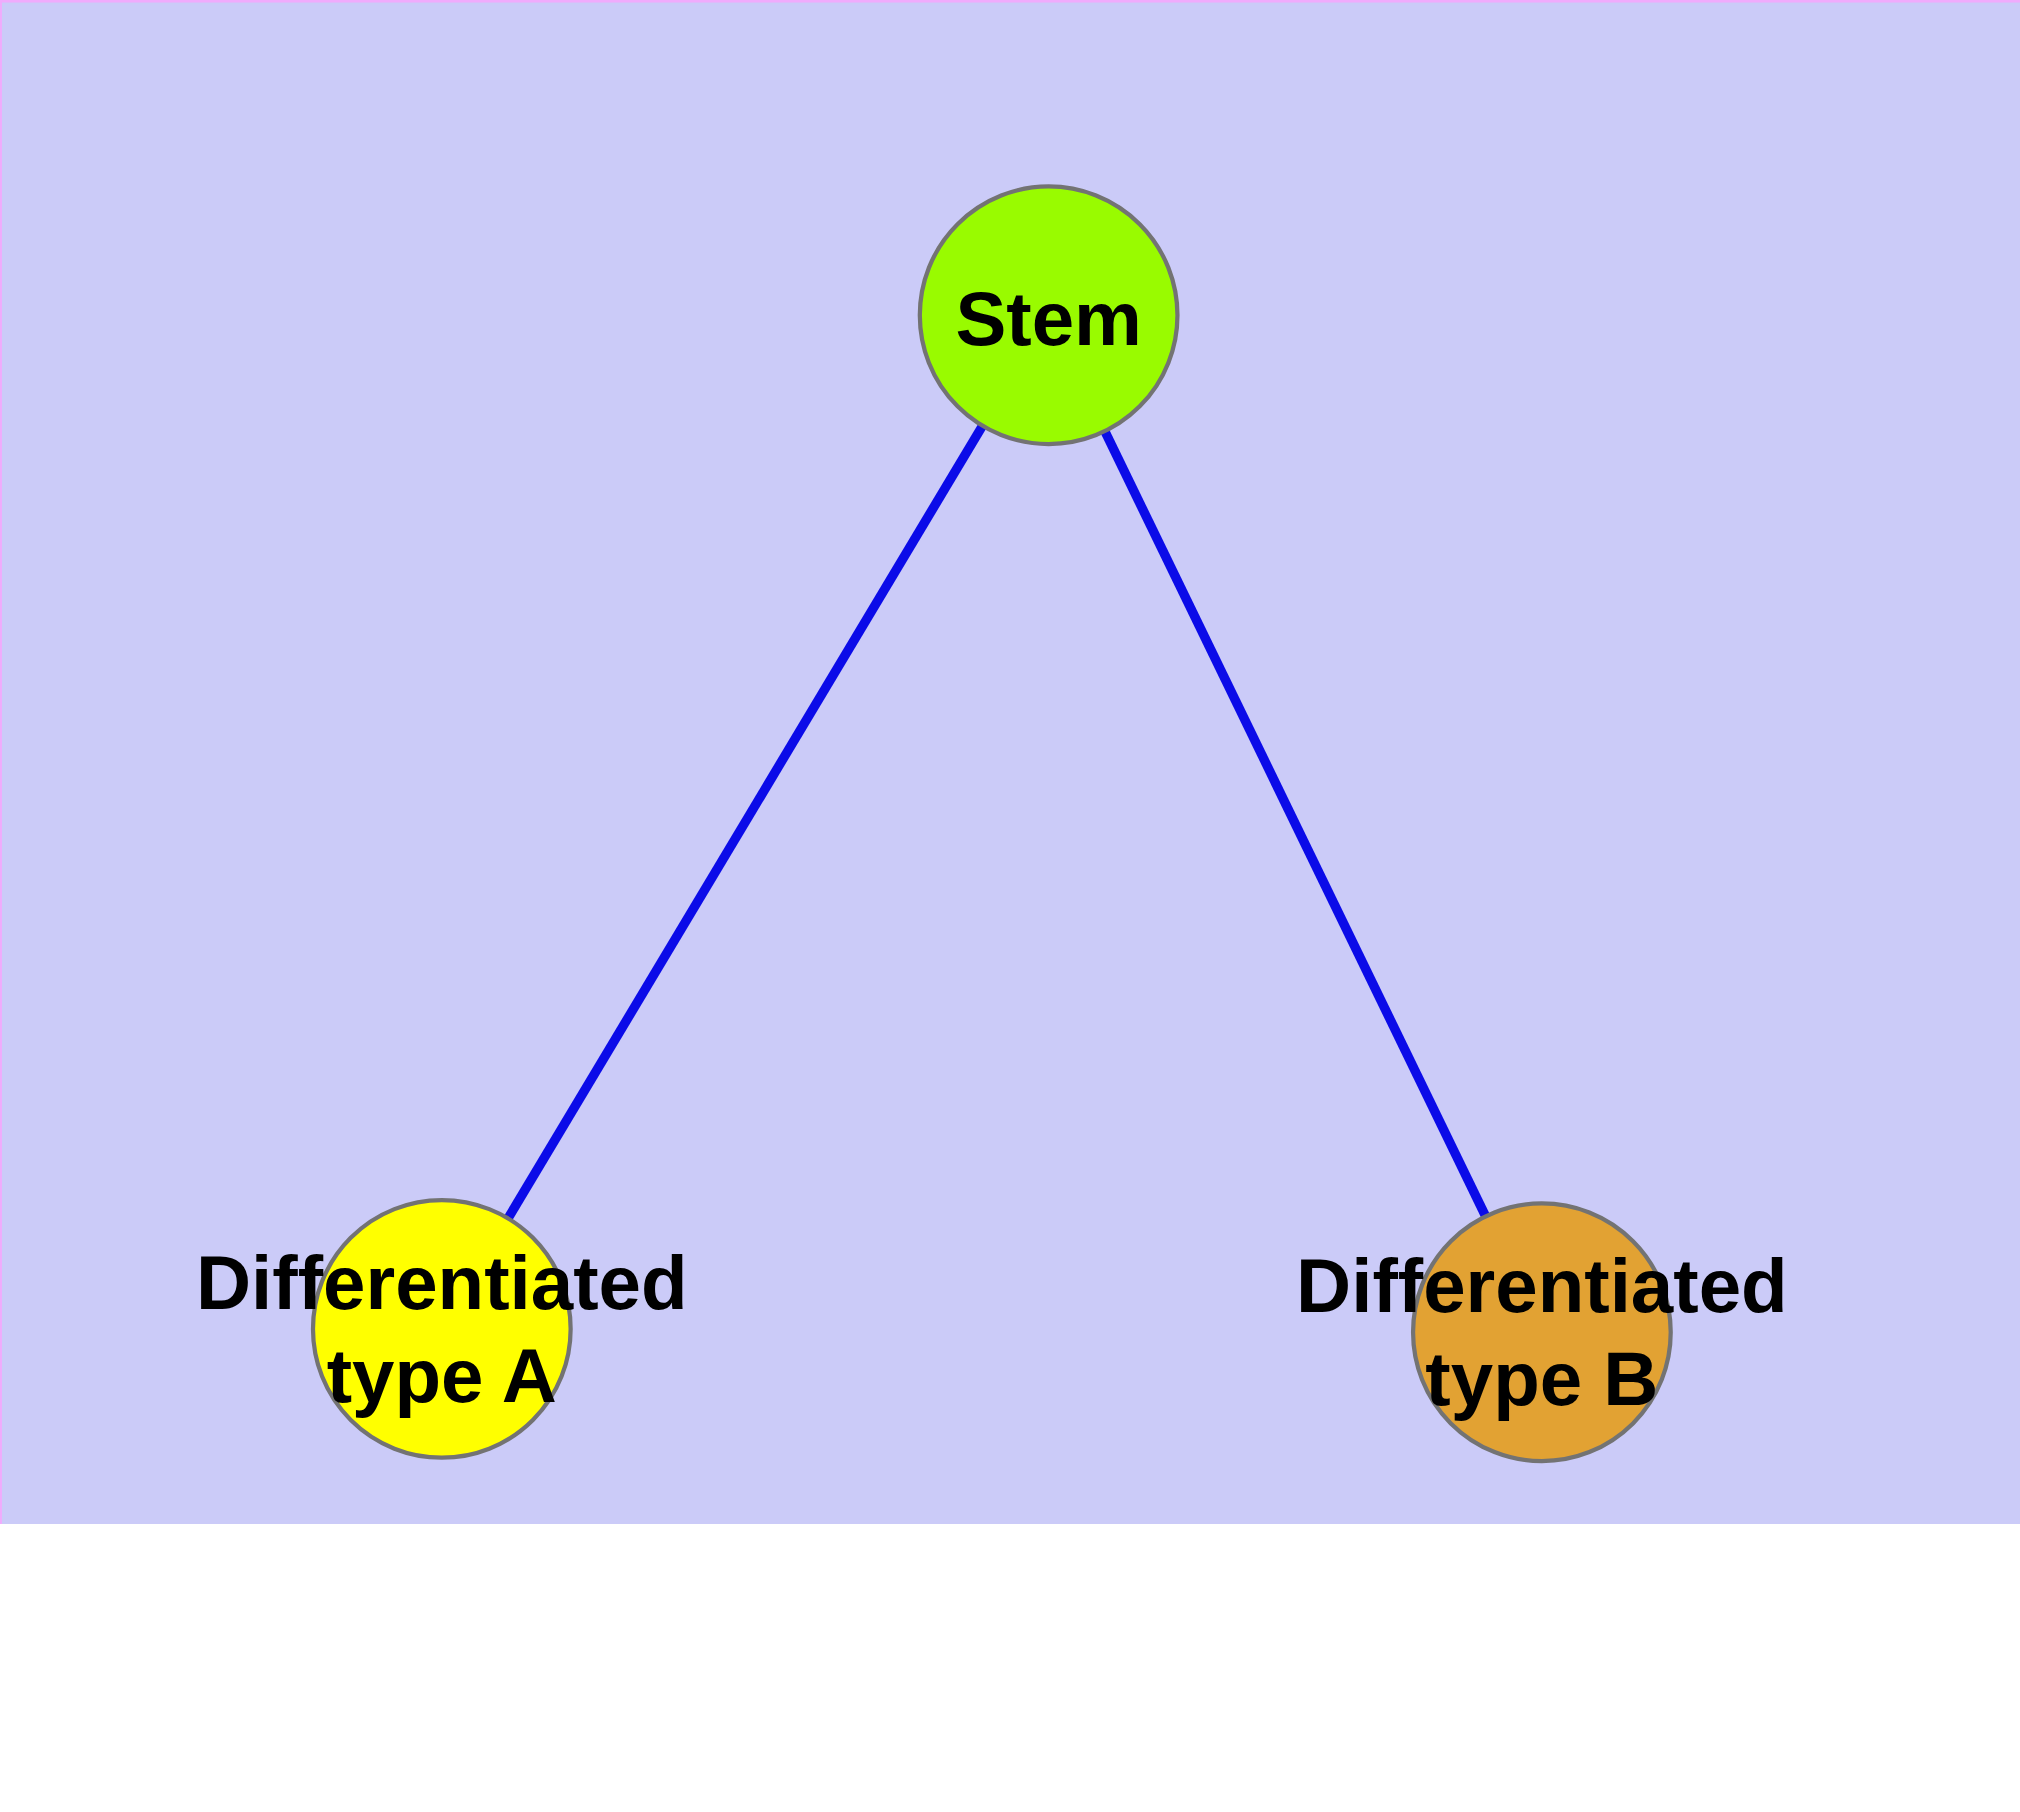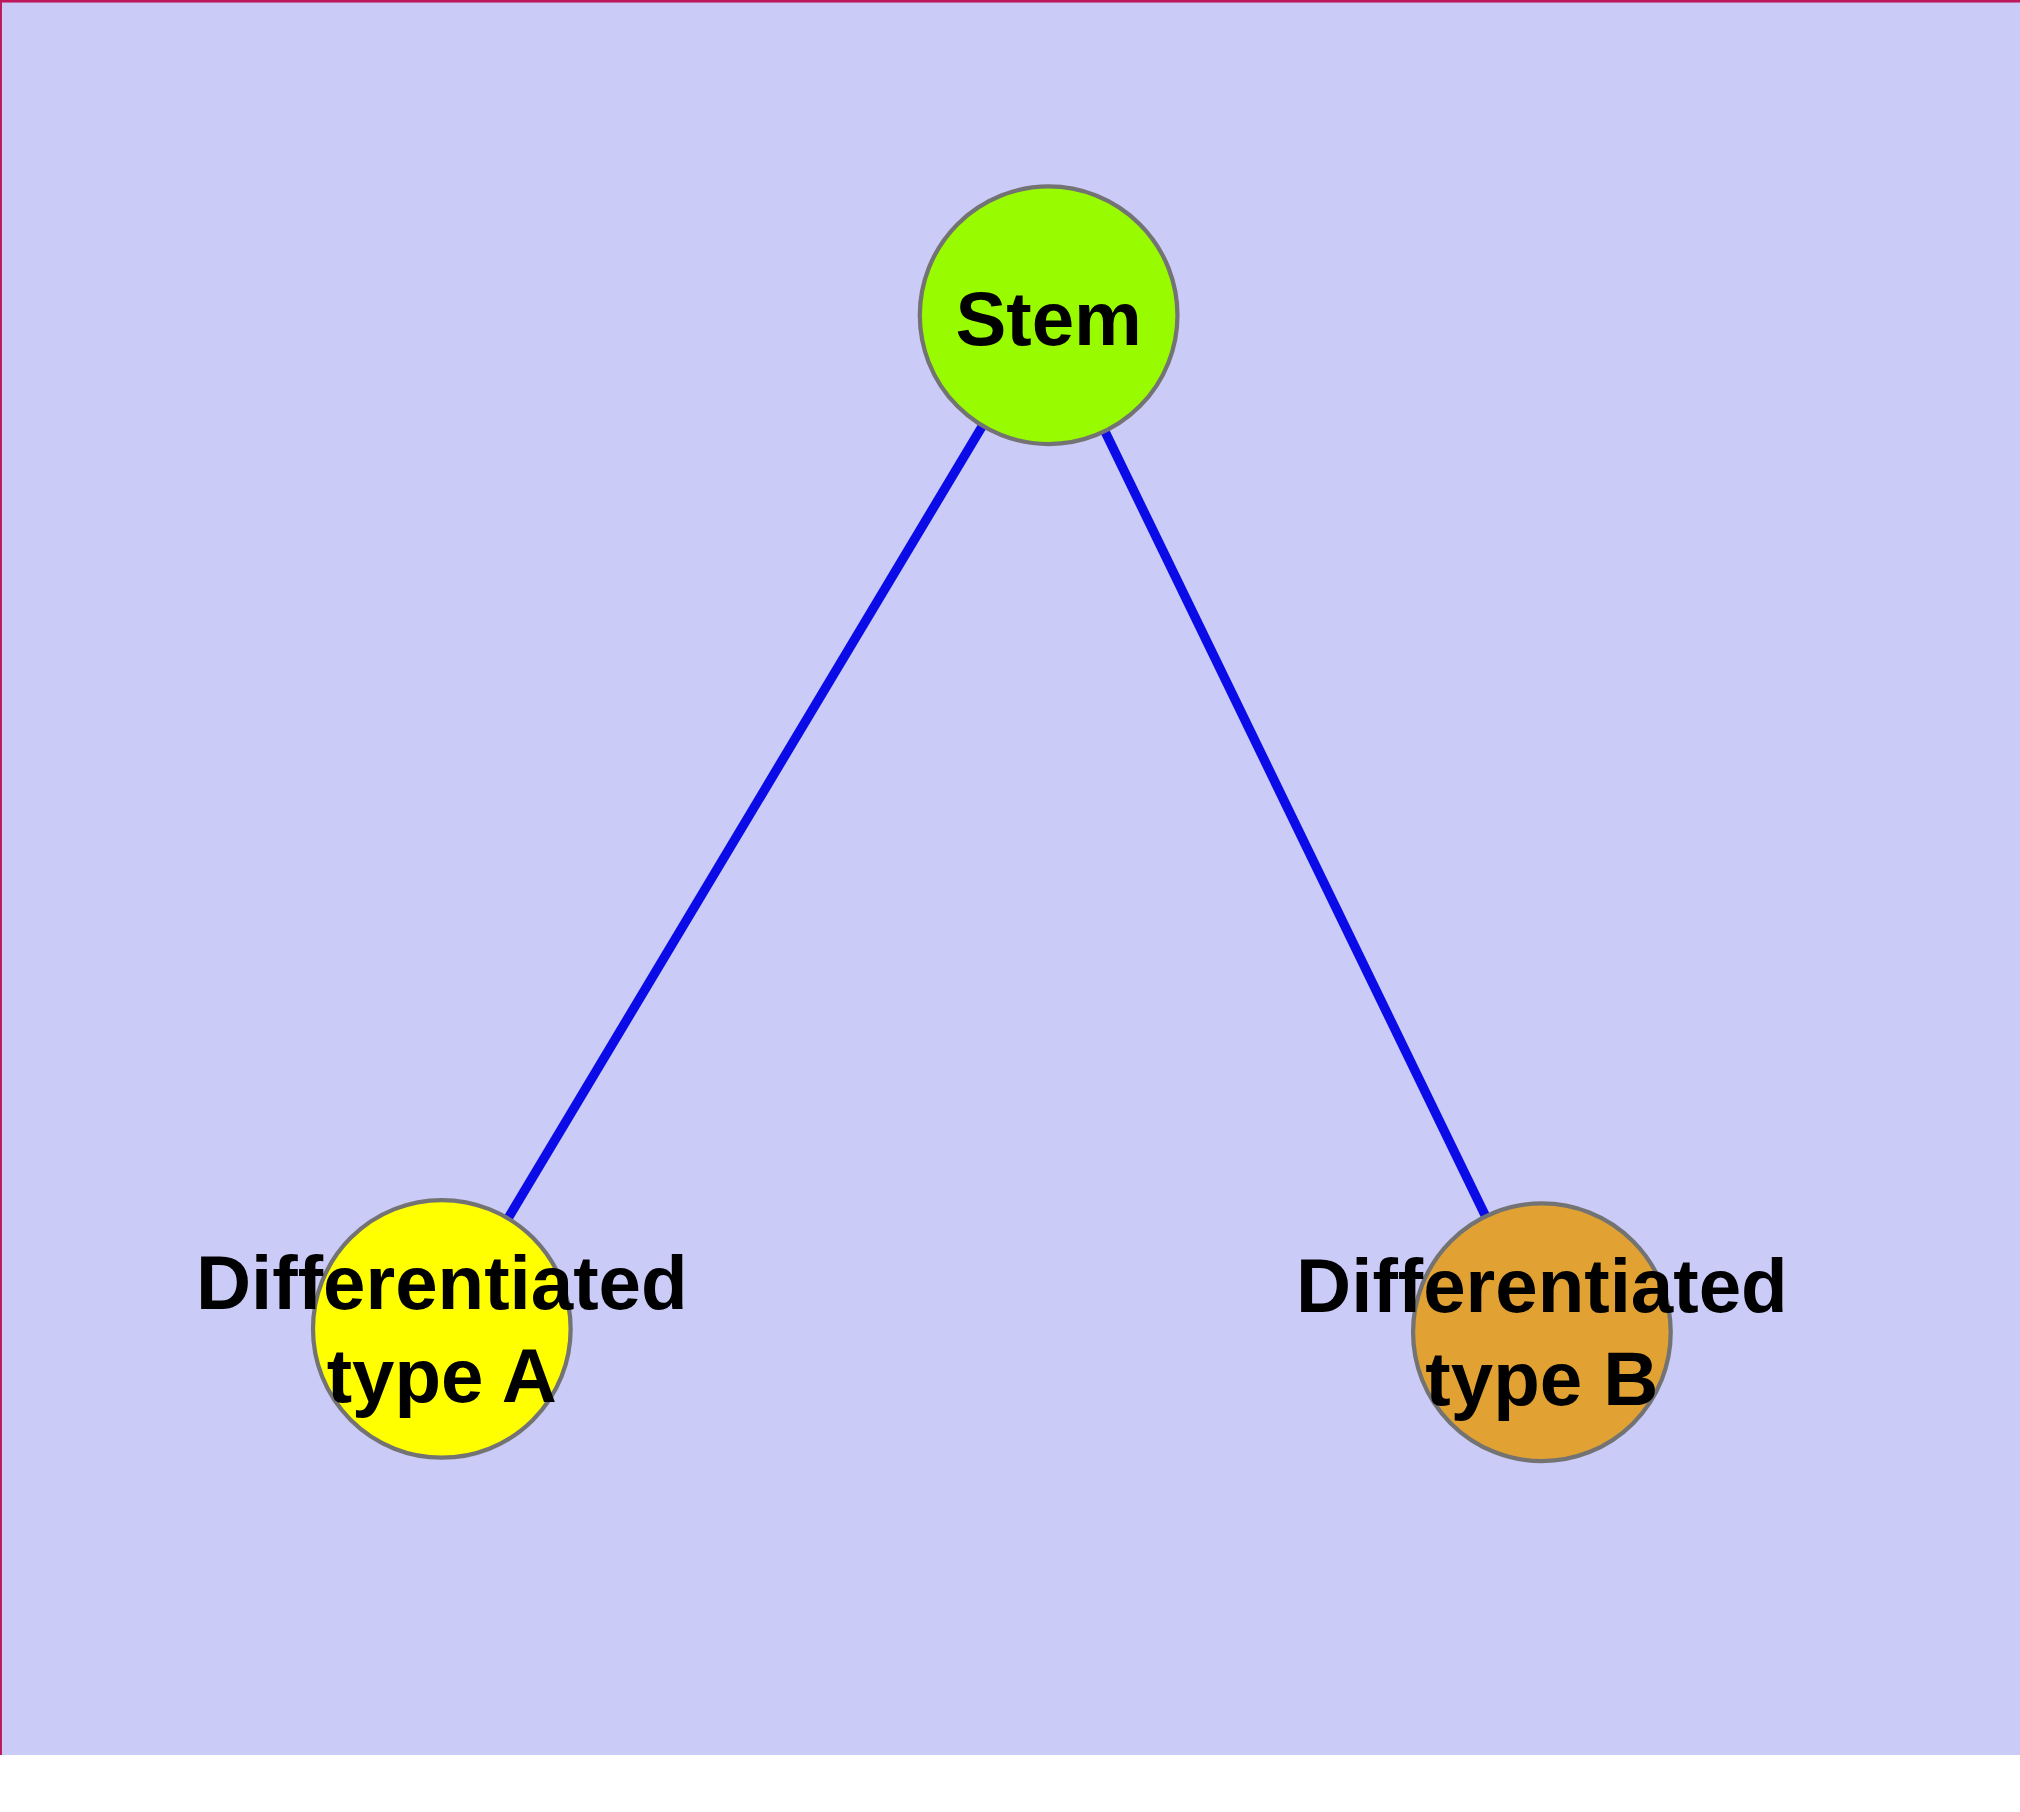--- a/index.html
+++ b/index.html
@@ -4,22 +4,22 @@
 <style>
   html, body {
     margin: 0;
     padding: 0;
     background: #ffffff;
     font-family: "Liberation Sans", sans-serif;
   }
   .page {
     position: relative;
     width: 2021px;
-    height: 1755px;
-    background: #be185d;
+    height: 1524px;
+    background: #f0abfc;
     overflow: hidden;
   }
   svg text.node-label {
     font-family: "Liberation Sans", sans-serif;
     font-weight: 700;
     font-size: 90px;
     text-anchor: middle;
   }
 </style>
 </head>

